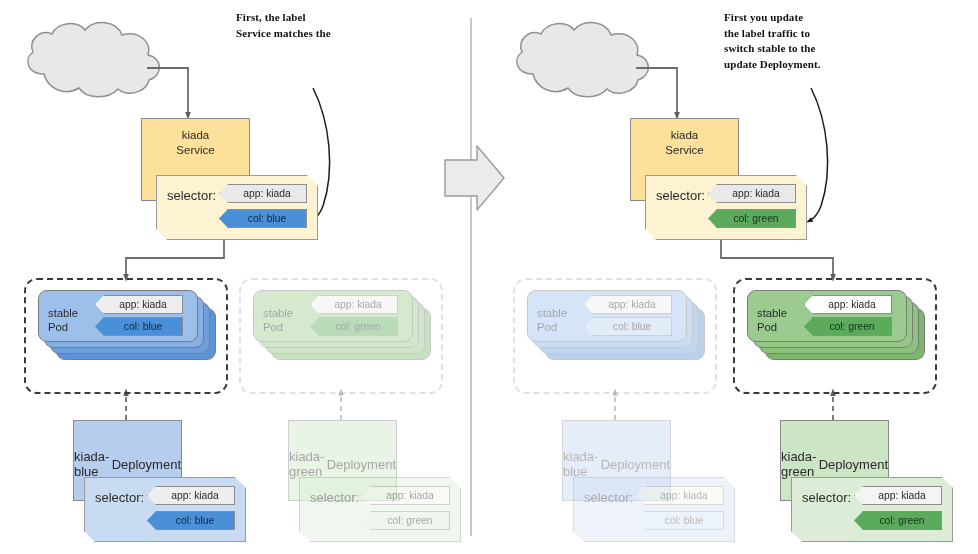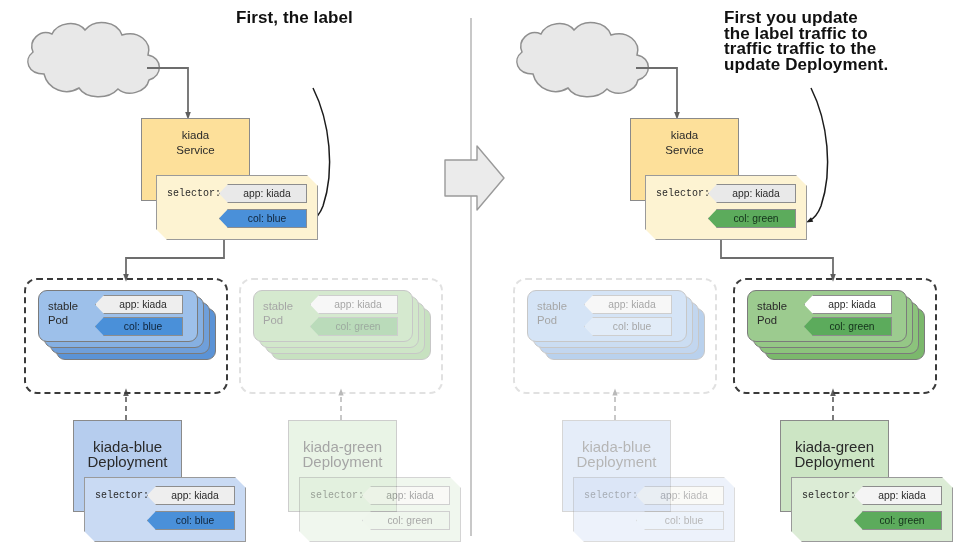--- a/index.html
+++ b/index.html
@@ -2,50 +2,50 @@
 <html><head>
 <meta charset="utf-8">
 <style>
   html,body{margin:0;padding:0;background:#ffffff;}
   body{width:978px;height:554px;position:relative;overflow:hidden;
        font-family:"Liberation Sans",sans-serif;color:#2a2a2a;}
   .stage{position:absolute;inset:0;}
   svg.layer{position:absolute;left:0;top:0;width:978px;height:554px;overflow:visible;}
 
   
-  .note{position:absolute;font-weight:bold;font-size:17px;line-height:15.6px;
-        color:#111;letter-spacing:.1px;}
+  .note{position:absolute;font-weight:bold;font-size:11px;line-height:15.6px;
+        color:#111;letter-spacing:.1px;font-family:Liberation Serif, serif;}
 
   
   .svc-head{position:absolute;background:#fde09a;border:1px solid #8a8a8a;
             display:flex;flex-direction:column;align-items:center;justify-content:flex-start;
             padding-top:9px;font-size:11.5px;line-height:14.5px;}
   .svc-sel{position:absolute;background:#fdf3d2;border:1px solid #9a9a9a;
            clip-path:polygon(0 0,calc(100% - 11px) 0,100% 11px,100% 100%,11px 100%,0 calc(100% - 11px));}
 
   
-  .dep-head{position:absolute;border:1px solid #8a8a8a;display:flex;flex-direction:column;
-            align-items:center;justify-content:flex-start;padding-top:18px;
-            font-size:15px;line-height:15px;}
+  .dep-head{position:absolute;border:1px solid #8a8a8a;display:flex;flex-direction:row;
+            align-items:center;justify-content:flex-start;padding-top:7px;
+            font-size:13px;line-height:15px;}
   .dep-sel{position:absolute;border:1px solid #9a9a9a;
            clip-path:polygon(0 0,calc(100% - 11px) 0,100% 11px,100% 100%,11px 100%,0 calc(100% - 11px));}
 
-  .sel-word{position:absolute;font-size:10px;font-family:Liberation Mono, monospace;}
+  .sel-word{position:absolute;font-size:13px;}
 
   
   .chip{position:absolute;height:19px;display:flex;align-items:center;
         justify-content:center;font-size:10.3px;border:1px solid #8d8d8d;
         clip-path:polygon(9px 0,100% 0,100% 100%,9px 100%,0 50%);
         padding-left:8px;box-sizing:border-box;}
 
   
   .podgroup{position:absolute;border:2px dashed #3a3a3a;border-radius:13px;}
   .podgroup.faded{border-color:#b9b9b9;}
   .pod{position:absolute;border:1px solid #7b7b7b;border-radius:9px;}
-  .podlabel{position:absolute;font-size:11.3px;line-height:14px;}
+  .podlabel{position:absolute;font-size:11.3px;line-height:14px;margin-top:7px;}
 
   .dim{opacity:.42;}
   .dim2{opacity:.34;}
 </style>
 </head>
 <body>
 
 <div class="stage">
 
   <svg class="layer">
@@ -103,20 +103,21 @@
 
     <path d="M615,420 L615,392" fill="none" stroke="#c3c3c3" stroke-width="1.8" stroke-dasharray="5,4" marker-end="url(#ahl)"></path>
 
     <path d="M833,420 L833,392" fill="none" stroke="#6d6d6d" stroke-width="1.8" stroke-dasharray="5,4" marker-end="url(#ah)"></path>
 
     <path d="M811,88 C828,122 833,170 821,206 C818,214 815,218 809,221" fill="none" stroke="#1b1b1b" stroke-width="1.5" marker-end="url(#ahthin)"></path>
   </svg>
 
   <div class="note" style="left:236px;top:10px;width:190px;">
     <div>First, the label</div>
+    <div>Service matches the</div>
   </div>
 
   <div class="svc-head" style="left:141px;top:118px;width:107px;height:72px;">
     <span>kiada</span>
     <span>Service</span>
   </div>
   <div class="svc-sel" style="left:156px;top:175px;width:160px;height:63px;">
     <span class="sel-word" style="left:10px;top:12px;">selector:</span>
     <div class="chip" style="left:62px;top:8px;width:88px;background:#e9e9e9;color:#2a2a2a;">
       <span>app: kiada</span>
@@ -186,21 +187,21 @@
       <span>app: kiada</span>
     </div>
     <div class="chip" style="left:62px;top:33px;width:88px;background:#d9ead3;color:#2a2a2a;">
       <span>col: green</span>
     </div>
   </div>
 
   <div class="note" style="left:724px;top:10px;width:200px;">
     <div>First you update</div>
     <div>the label traffic to</div>
-    <div>traffic traffic to the</div>
+    <div>switch stable to the</div>
     <div>update Deployment.</div>
   </div>
 
   <div class="svc-head" style="left:630px;top:118px;width:107px;height:72px;">
     <span>kiada</span>
     <span>Service</span>
   </div>
   <div class="svc-sel" style="left:645px;top:175px;width:160px;height:63px;">
     <span class="sel-word" style="left:10px;top:12px;">selector:</span>
     <div class="chip" style="left:62px;top:8px;width:88px;background:#e9e9e9;color:#2a2a2a;">

